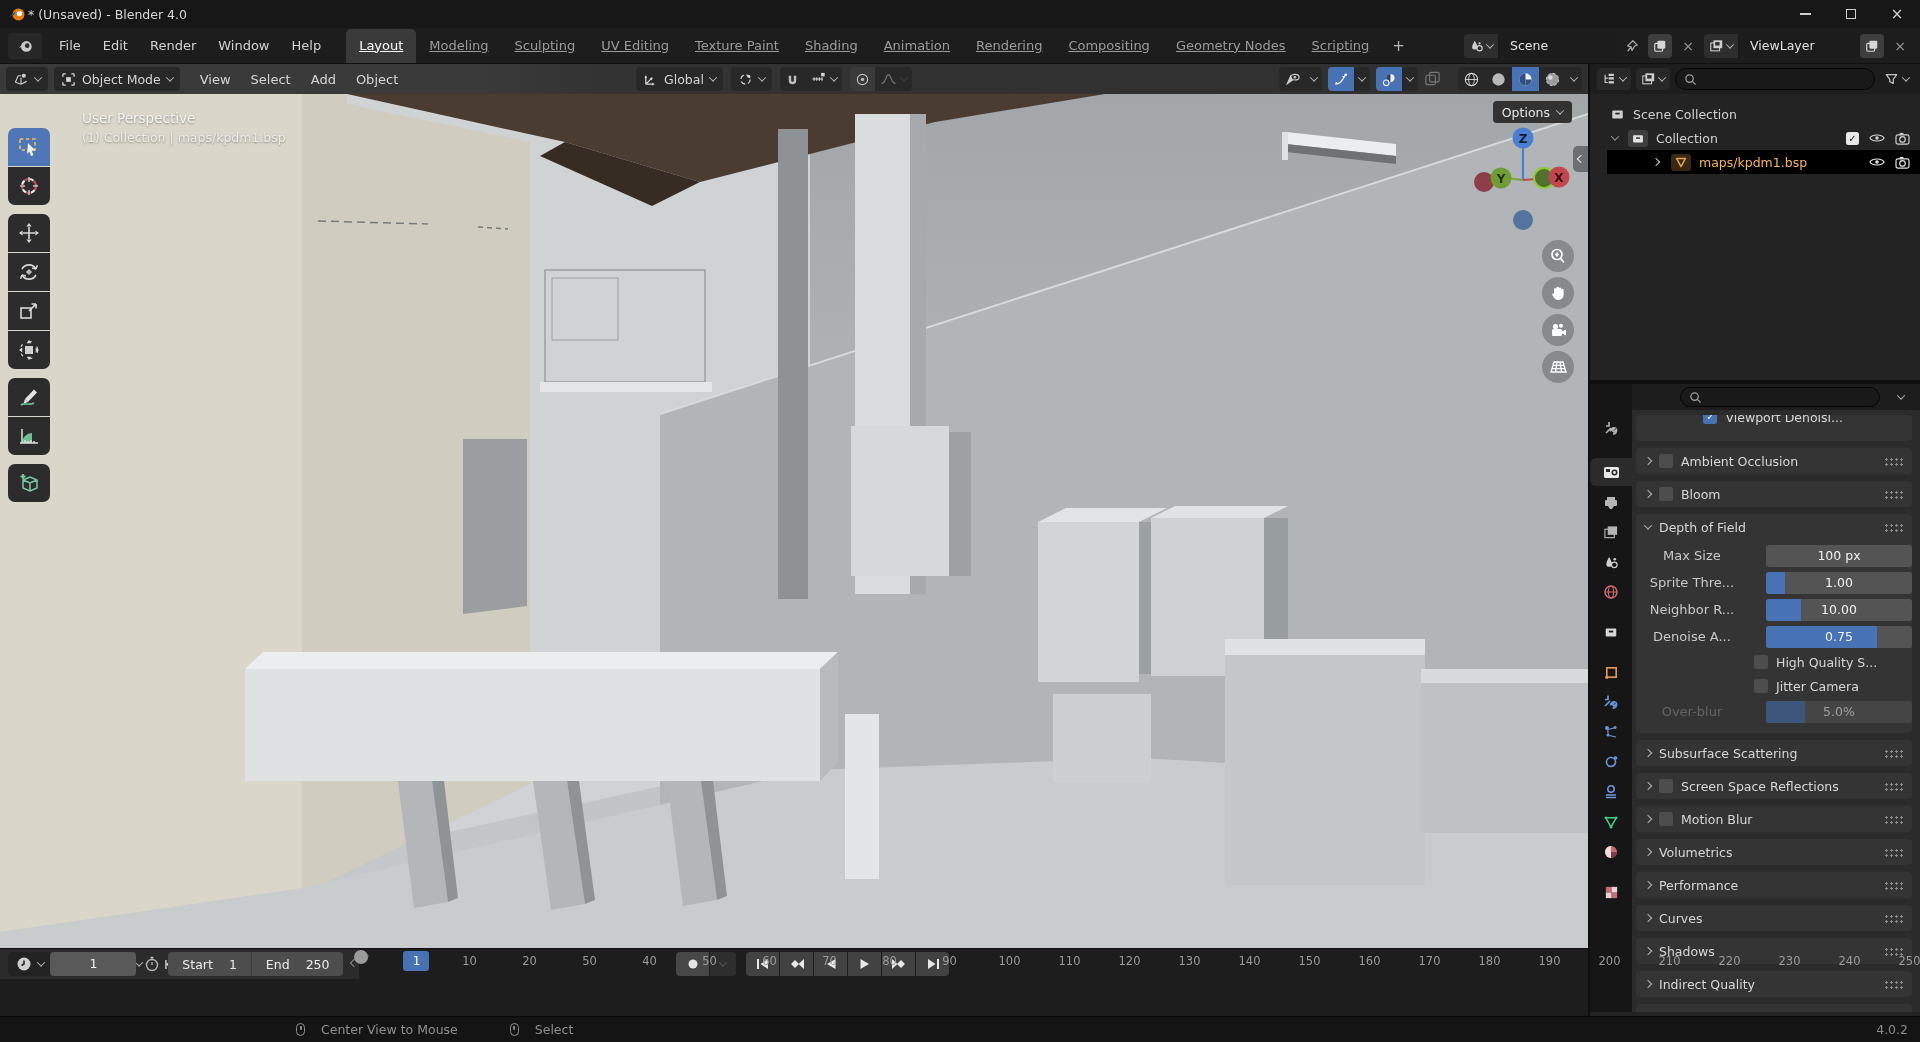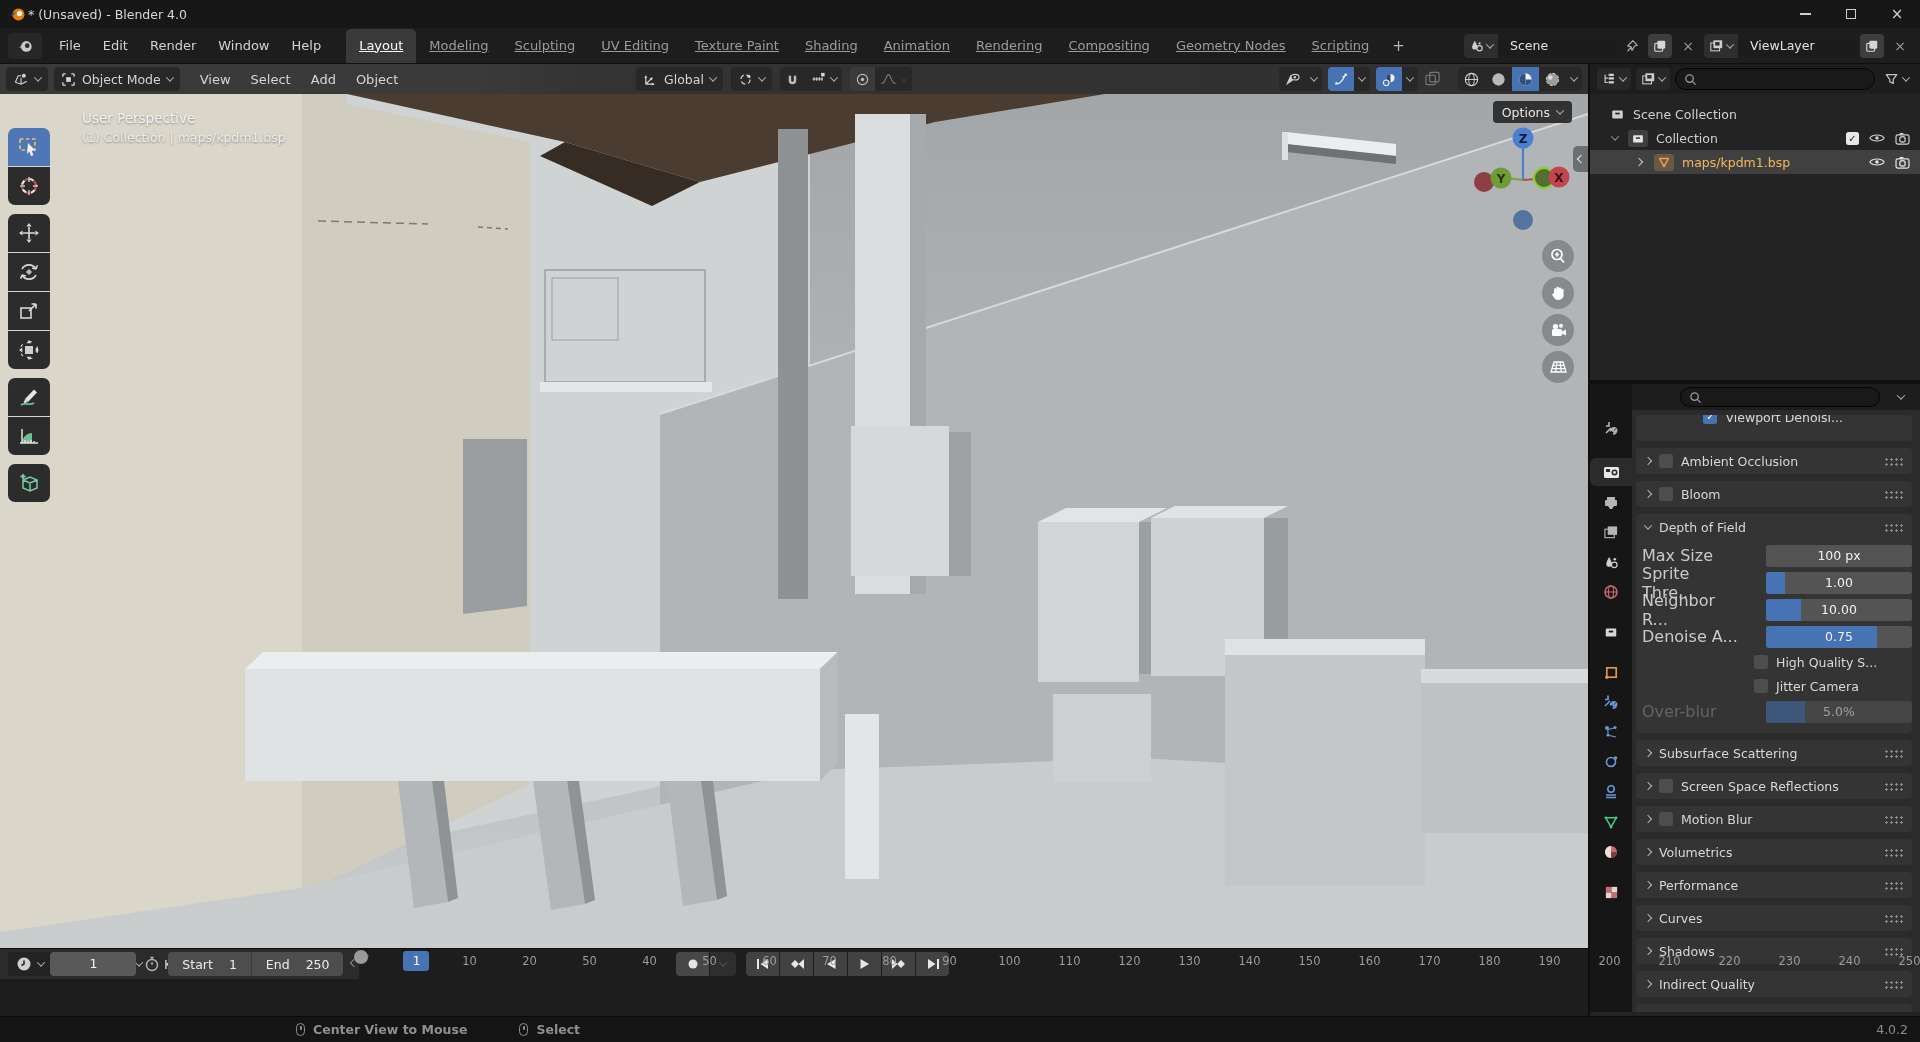--- a/index.html
+++ b/index.html
@@ -96,21 +96,21 @@
   .t-bar { position:absolute; left:8px; right:26px; top:3px; height:10px; background:#484848; border-radius:5px; }
   .t-knob { position:absolute; right:-1px; top:-2px; width:14px; height:14px; border-radius:7px; background:#9a9a9a; }
   .t-larr { position:absolute; left:4px; top:1px; color:#6f6f6f; font-size:10px; }
 
   
   .outliner { height:316px; display:flex; flex-direction:column; background:#232323; }
   .ol-head { height:30px; background:#1d1d1d; display:flex; align-items:center; gap:5px; padding:0 7px; flex:0 0 auto; }
   .ol-search { flex:1; height:22px; background:#191919; border:1px solid #060606; border-radius:11px; display:flex; align-items:center; padding:0 8px; }
   .ol-body { padding-top:8px; }
   .ol-row { height:24px; display:flex; align-items:center; position:relative; color:#d2d2d2; font-size:12.5px; }
-  .ol-row.sel { background:#404040; color:#f5b658; }
+  .ol-row.sel { background:#000000; color:#f5b658;margin-left:17px; }
   .ol-right { position:absolute; display:flex; gap:10px; right:10px; align-items:center; }
 
   
   .props { height:632px; display:flex; border-top:4px solid #0f0f0f; background:#2b2b2b; }
   .ptabs { width:42px; background:#161616; display:flex; flex-direction:column; align-items:center; padding-top:30px; flex:0 0 auto; }
   .ptab { width:42px; height:28px; display:flex; align-items:center; justify-content:center; margin-bottom:2px; }
   .ptab.active { background:#2b2b2b; border-radius:6px 0 0 6px; }
   .ptab.gap { margin-top:10px; }
   .pcontent { flex:1; display:flex; flex-direction:column; overflow:hidden; }
   .pc-head { height:26px; background:#1d1d1d; display:flex; align-items:center; padding:0 8px; gap:8px; flex:0 0 auto; }
@@ -119,31 +119,31 @@
   .panel { background:#343434; border-radius:4px; margin-bottom:7px; }
   .phead { height:26px; display:flex; align-items:center; padding:0 9px; gap:8px; color:#d8d8d8; font-size:12.5px; }
   .grip { width:19px; height:9px; margin-left:auto; opacity:.55;
           background-image:radial-gradient(#cfcfcf 1px, transparent 1.3px); background-size:5px 5px; }
   .cbox { width:14px; height:14px; background:#4d4d4d; border-radius:2.5px; flex:0 0 auto; }
   .cbox.checked { background:#4772b3; color:#fff; font-size:10px; line-height:14px; text-align:center; font-weight:bold; }
   .partial { height:26px; overflow:hidden; }
   .partial .phead { margin-top:-11px; justify-content:flex-end; }
   .pbody { padding:2px 0 8px 0; }
   .frow { display:flex; align-items:center; height:27px; padding-left:6px; }
-  .flabel { width:104px; text-align:left; margin-right:24px; color:#c9c9c9; font-size:16px; }
+  .flabel { width:104px; text-align:center; margin-right:24px; color:#c9c9c9; font-size:13px; }
   .ffield { position:relative; width:152px; height:22px; background:#545454; border-radius:3px; overflow:hidden; }
   .ffield .fill { position:absolute; left:0; top:0; bottom:0; background:#4772b3; }
   .ffield .fval { position:relative; display:block; text-align:center; color:#f2f2f2; font-size:12.5px; line-height:22px; }
   .crow { display:flex; align-items:center; gap:8px; height:24px; padding-left:118px; color:#d8d8d8; font-size:12.5px; }
   .dim { opacity:.55; }
   .dim .flabel { color:#8a8a8a; }
 
   
   .statusbar { height:26px; background:#141414; display:flex; align-items:center; color:#8f8f8f; font-size:12.5px; padding:0 12px 0 296px; flex:0 0 auto; border-top:1px solid #0a0a0a; }
-  .hint { display:flex; align-items:center; gap:8px; margin-right:52px;font-weight:bold; }
+  .hint { display:flex; align-items:center; gap:16px; margin-right:52px; }
   .mouse-ico { width:9px; height:13px; border:1.3px solid #8f8f8f; border-radius:4.5px; position:relative; }
   .mouse-ico::after { content:""; position:absolute; left:2.6px; top:2px; width:2px; height:3.5px; background:#8f8f8f; border-radius:1px; }
   .version { margin-left:auto; color:#8b8b8b; }
 
   svg.ic { display:block; }
 </style>
 </head>
 <body>
 
 <div class="app">

